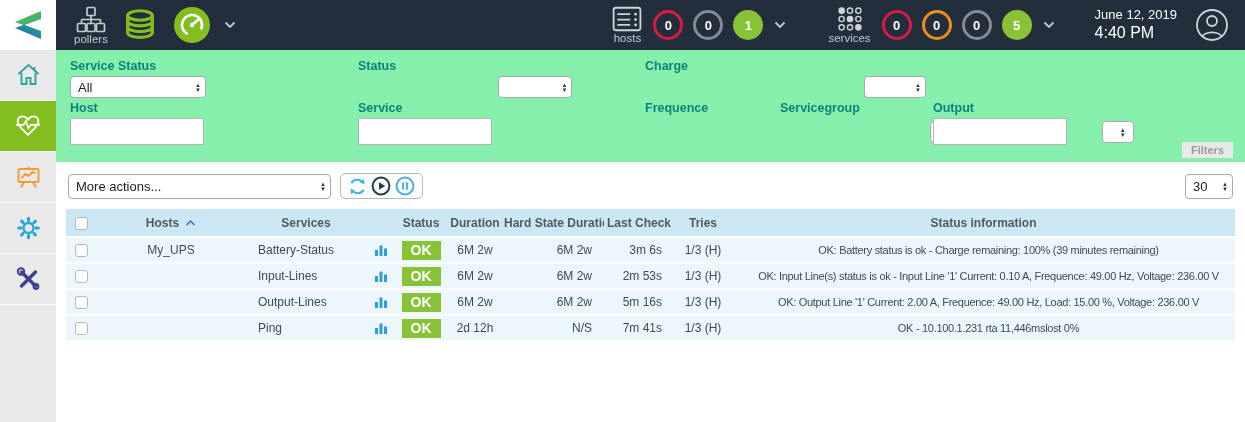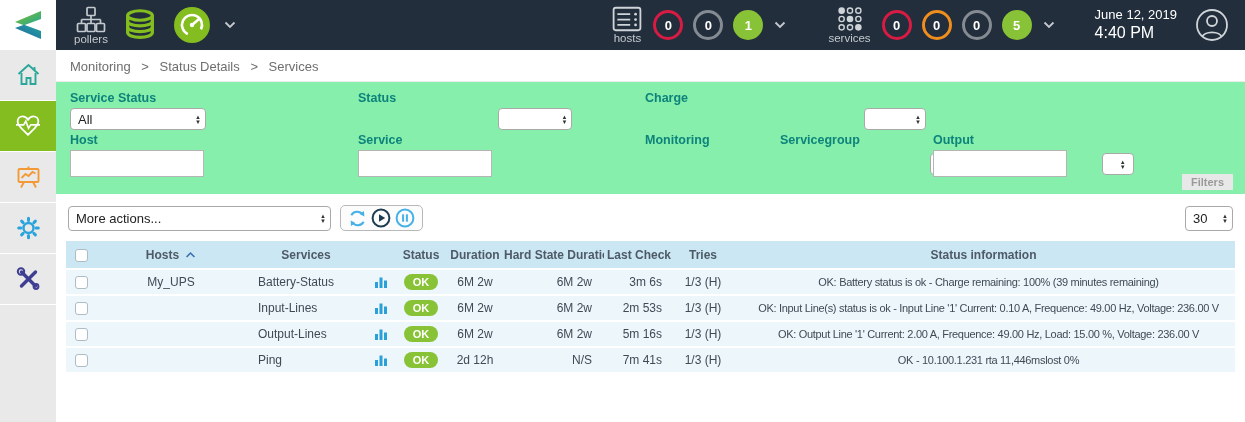--- a/index.html
+++ b/index.html
@@ -66,22 +66,22 @@
     white-space:nowrap;overflow:hidden}
   .svc-table td{background:#edf6fb;height:26px;border-bottom:2px solid #fff;color:#3f4a55;
     white-space:nowrap;overflow:hidden;vertical-align:middle}
   .col-c{text-align:center}
   .col-l{text-align:left;padding-left:12px}
   .col-r{text-align:right;padding-right:12px}
   .cell-cb{padding-left:9px;text-align:left}
   .cb{appearance:none;-webkit-appearance:none;width:13px;height:13px;border:1px solid #aebcc6;border-radius:3px;
     background:#fff;cursor:pointer;vertical-align:middle}
   .th-sort{display:inline-flex;align-items:center;gap:6px;cursor:pointer}
-  .ok-pill{display:inline-block;background:#88c236;color:#fff;font-weight:bold;font-size:11px;
-    padding:2.5px 9px;border-radius:8px;line-height:1;cursor:default}
+  .ok-pill{display:inline-block;background:#88c236;color:#fff;font-weight:bold;font-size:14px;
+    padding:2.5px 9px;border-radius:0;line-height:1;cursor:default}
   .info-cell{font-size:11px;letter-spacing:-0.3px;padding-left:10px;text-align:center;color:#333}
   .graph-cell svg{vertical-align:middle;cursor:pointer}
 </style>
 </head>
 <body>
 
 <div class="topbar">
   <div class="logo-box">
     <svg width="34" height="30" viewBox="0 0 34 30">
       <defs>
@@ -249,27 +249,20 @@
           <path d="M6 20 L20 6" stroke-width="3.4"></path>
           <path d="M6 6 L20 20" stroke-width="3.4"></path>
           <circle cx="5.5" cy="5.5" r="3.2" stroke-width="2"></circle>
           <circle cx="20.5" cy="20.5" r="2.4" stroke-width="2"></circle>
         </g>
       </svg>
     </div>
   </div>
 
   <div class="main">
-    <div class="breadcrumb">
-      <span class="crumb">Monitoring</span>
-      <span class="sep">&gt;</span>
-      <span class="crumb">Status Details</span>
-      <span class="sep">&gt;</span>
-      <span class="crumb">Services</span>
-    </div>
 
     <div class="filter-panel">
       <span class="f-label" style="left:14px;top:9px">Service Status</span>
       <span class="sel f-item" style="left:14px;top:26px;width:136px;height:22px">
         <select><option>All</option></select>
         <span class="arr">
             <i>▲</i>
             <i>▼</i>
           </span>
       </span>
@@ -291,21 +284,21 @@
             <i>▼</i>
           </span>
       </span>
 
       <span class="f-label" style="left:14px;top:51px">Host</span>
       <input class="txt-input f-item" style="left: 14px; top: 68px; width: 134px; height: 27px;" value="">
 
       <span class="f-label" style="left:302px;top:51px">Service</span>
       <input class="txt-input f-item" style="left: 302px; top: 68px; width: 134px; height: 27px;" value="">
 
-      <span class="f-label" style="left:589px;top:51px">Monitoring</span>
+      <span class="f-label" style="left:589px;top:51px">Frequence</span>
       <span class="sel f-item" style="left:589px;top:71px;width:32px;height:22px">
         <select style="padding:1px 0 1px 3px"><option></option></select>
         <span class="arr" style="right:8px">
             <i>▲</i>
             <i>▼</i>
           </span>
       </span>
 
       <span class="f-label" style="left:724px;top:51px">Servicegroup</span>
       <span class="sel f-item" style="left:724px;top:71px;width:32px;height:22px">

